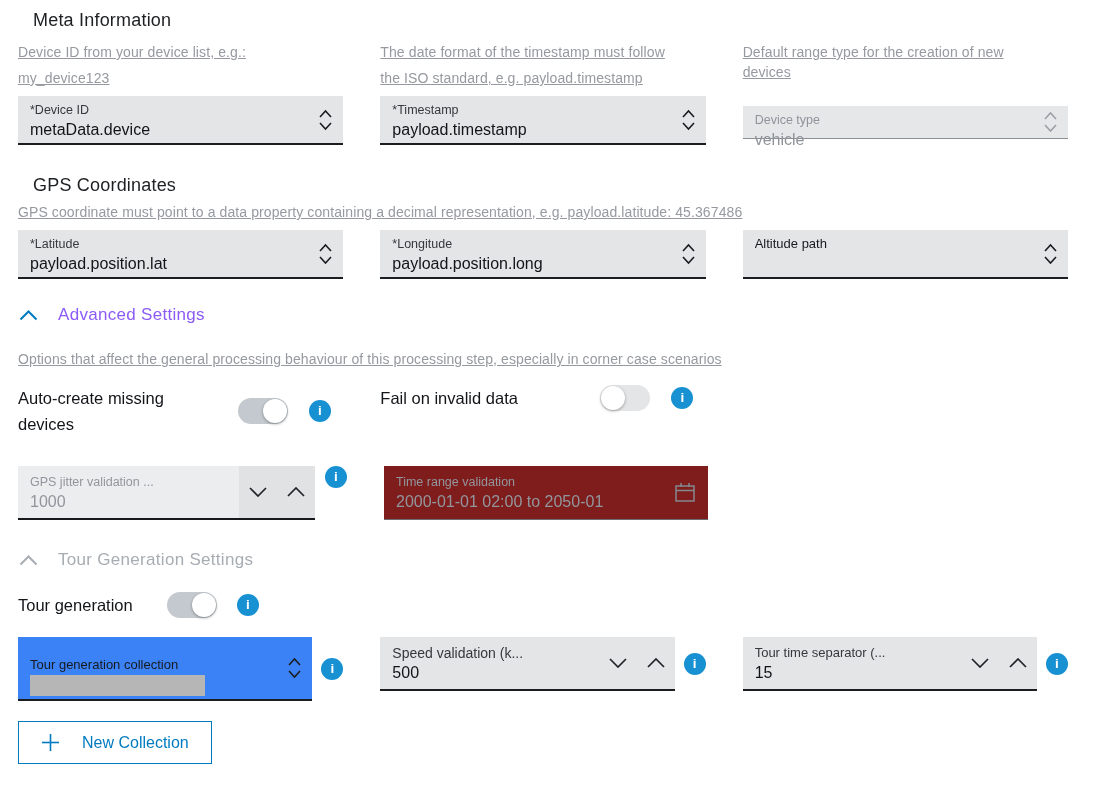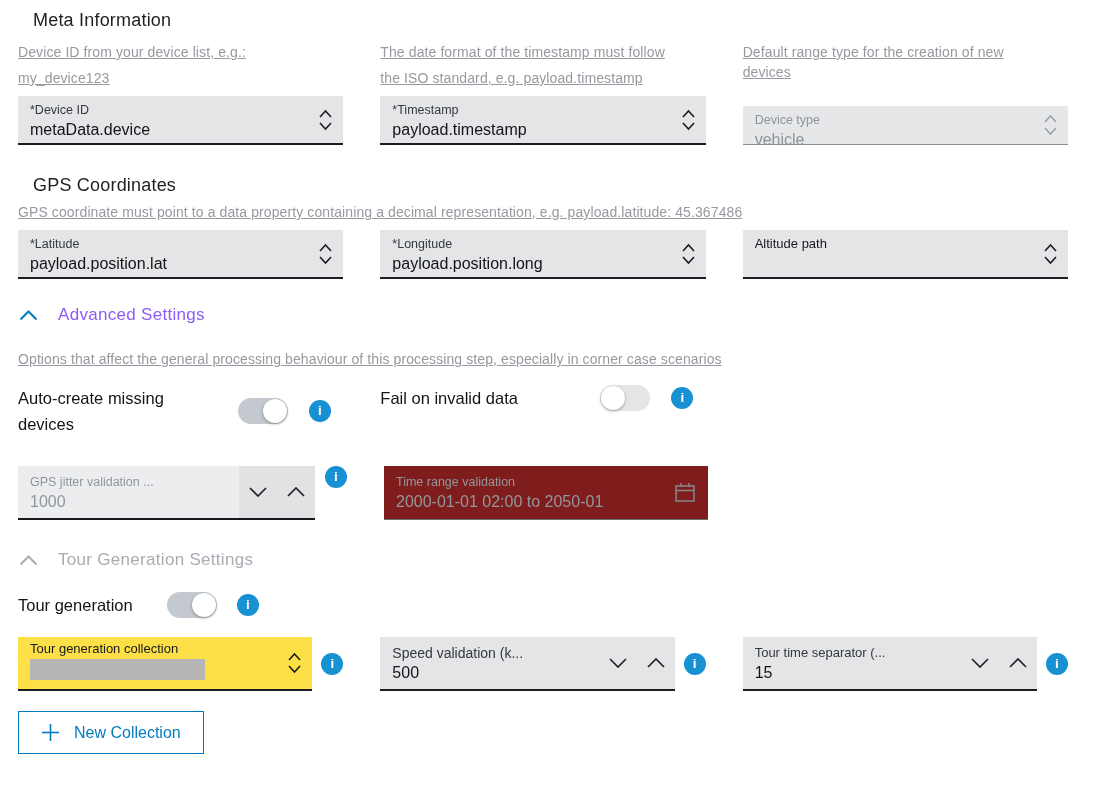--- a/index.html
+++ b/index.html
@@ -20,21 +20,21 @@
   .field {
     position:relative; background:#e4e5e7;
     border-bottom:2px solid #1b1d20;
     height:49px; padding:6px 44px 6px 12px;
     cursor:pointer;
   }
   .f-label { font-size:12.5px; color:#35383c; line-height:16px; white-space:nowrap; overflow:hidden; }
   .f-value { font-size:16px; color:#121417; line-height:21px; margin-top:1px; min-height:21px; white-space:nowrap; overflow:hidden; }
   .expander { position:absolute; right:10px; top:50%; transform:translateY(-50%); color:#1b1d20; display:flex; }
 
-  .field.disabled { background:#e6e7e9; border-bottom:1px solid #8b8f94; height:39px; cursor:default; }
+  .field.disabled { background:#e6e7e9; border-bottom:1px solid #8b8f94; height:33px; cursor:default; }
   .field.disabled .f-label { color:#8f949a; }
   .field.disabled .f-value { color:#8f949a; }
   .field.disabled .expander { color:#9aa0a6; }
 
   .meta-row .field { margin-top:5px; }
   .meta-row .field.devtype { margin-top:24px; }
 
   
   .numfield {
     display:flex; background:#e4e5e7; border-bottom:2px solid #1b1d20;
@@ -98,26 +98,26 @@
   .num-row .col1 { display:flex; align-items:flex-start; }
   .num-row .numfield { flex:0 0 297px; }
   .num-row .info { margin-left:10px; }
   .tour-header { margin-top:30px; }
   .tour-toggle-row { margin-top:22px; }
   .tour-fields-row { margin-top:19px; }
   .tour-fields-row .col { display:flex; align-items:center; }
   .tour-fields-row .numfield, .tour-fields-row .collfield { flex:1 1 auto; }
   .tour-fields-row .info { margin-left:9px; }
 
-  .collfield { position:relative; background:#fde047; border-bottom:2px solid #1b1d20; height:54px; padding:4px 44px 6px 12px; cursor:pointer; }
+  .collfield { position:relative; background:#3b82f6; border-bottom:2px solid #1b1d20; height:64px; padding:20px 44px 6px 12px; cursor:pointer; }
   .collfield .f-label { color:#17191c; font-size:13px; }
   .redacted { width:175px; height:21px; background:#b6b6b6; margin-top:2px; }
 
   .btn-outline {
-    margin-top:20px; display:inline-flex; align-items:center; gap:14px;
+    margin-top:20px; display:inline-flex; align-items:center; gap:22px;
     height:43px; padding:0 22px; background:#ffffff;
     border:1px solid #007bc0; color:#007bc0; font-size:16px; cursor:pointer;
     font-family:"Liberation Sans", sans-serif;
   }
   svg { display:block; }
 </style>
 </head>
 <body>
 
 

